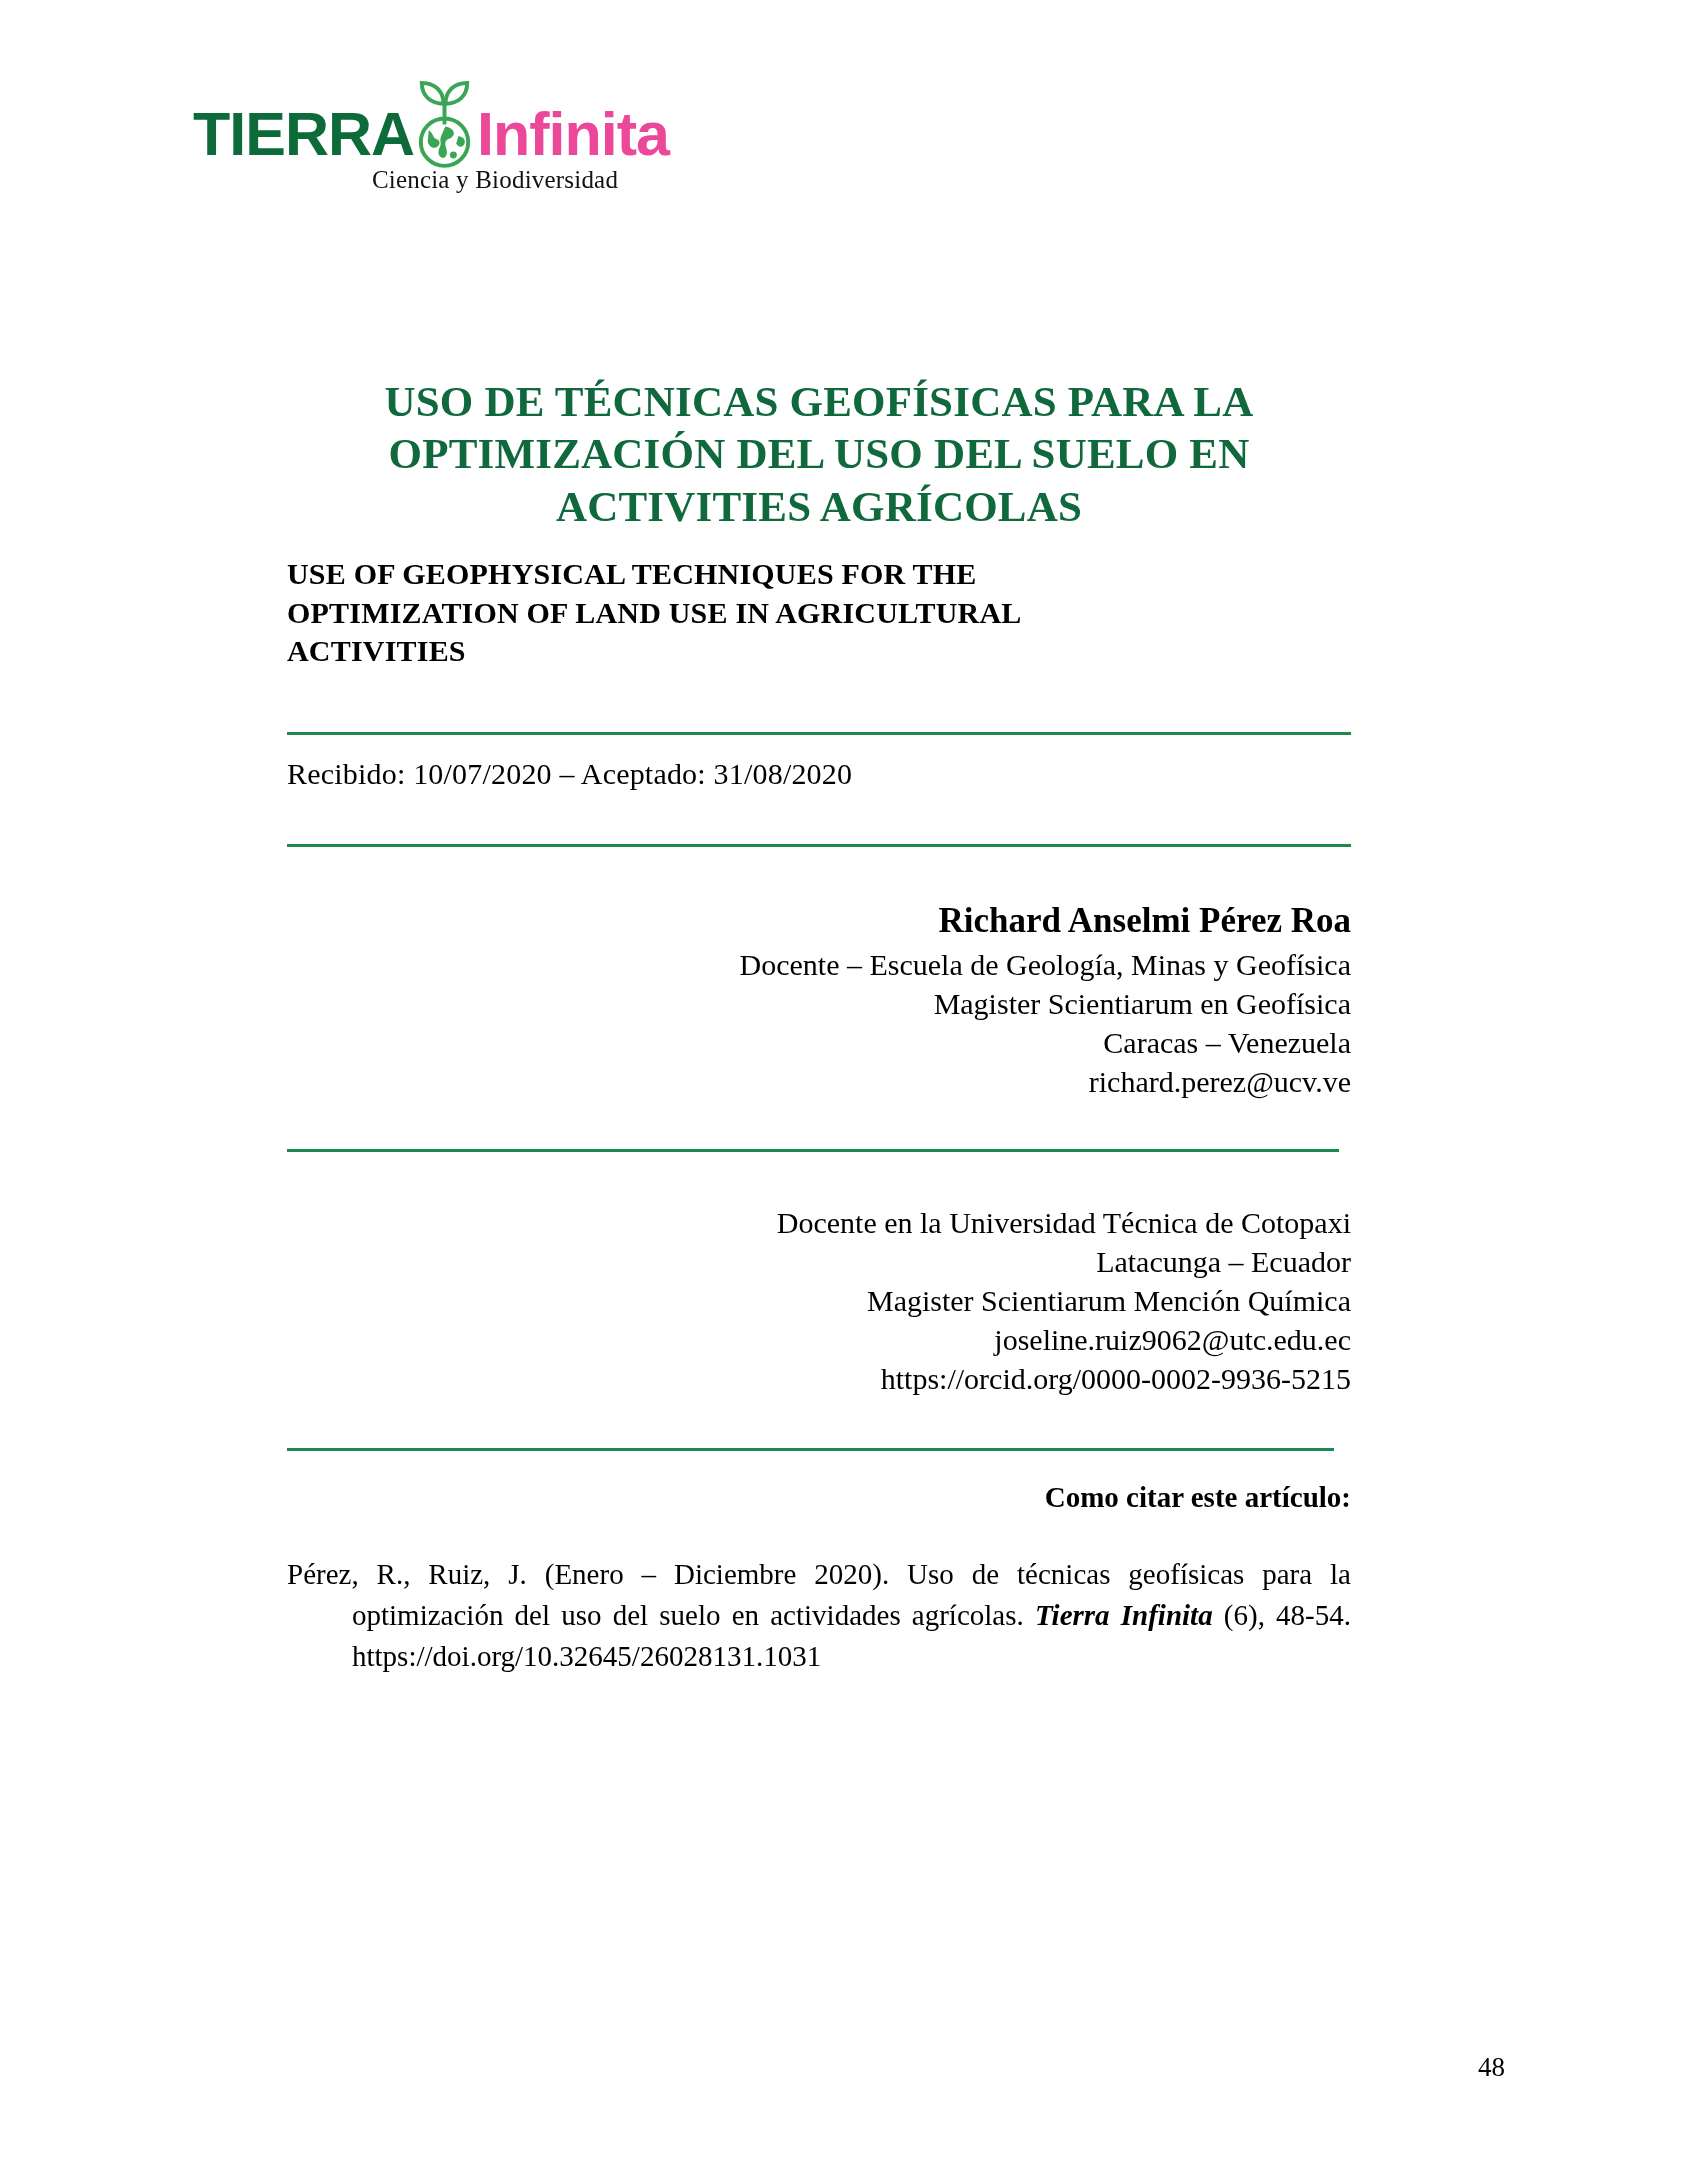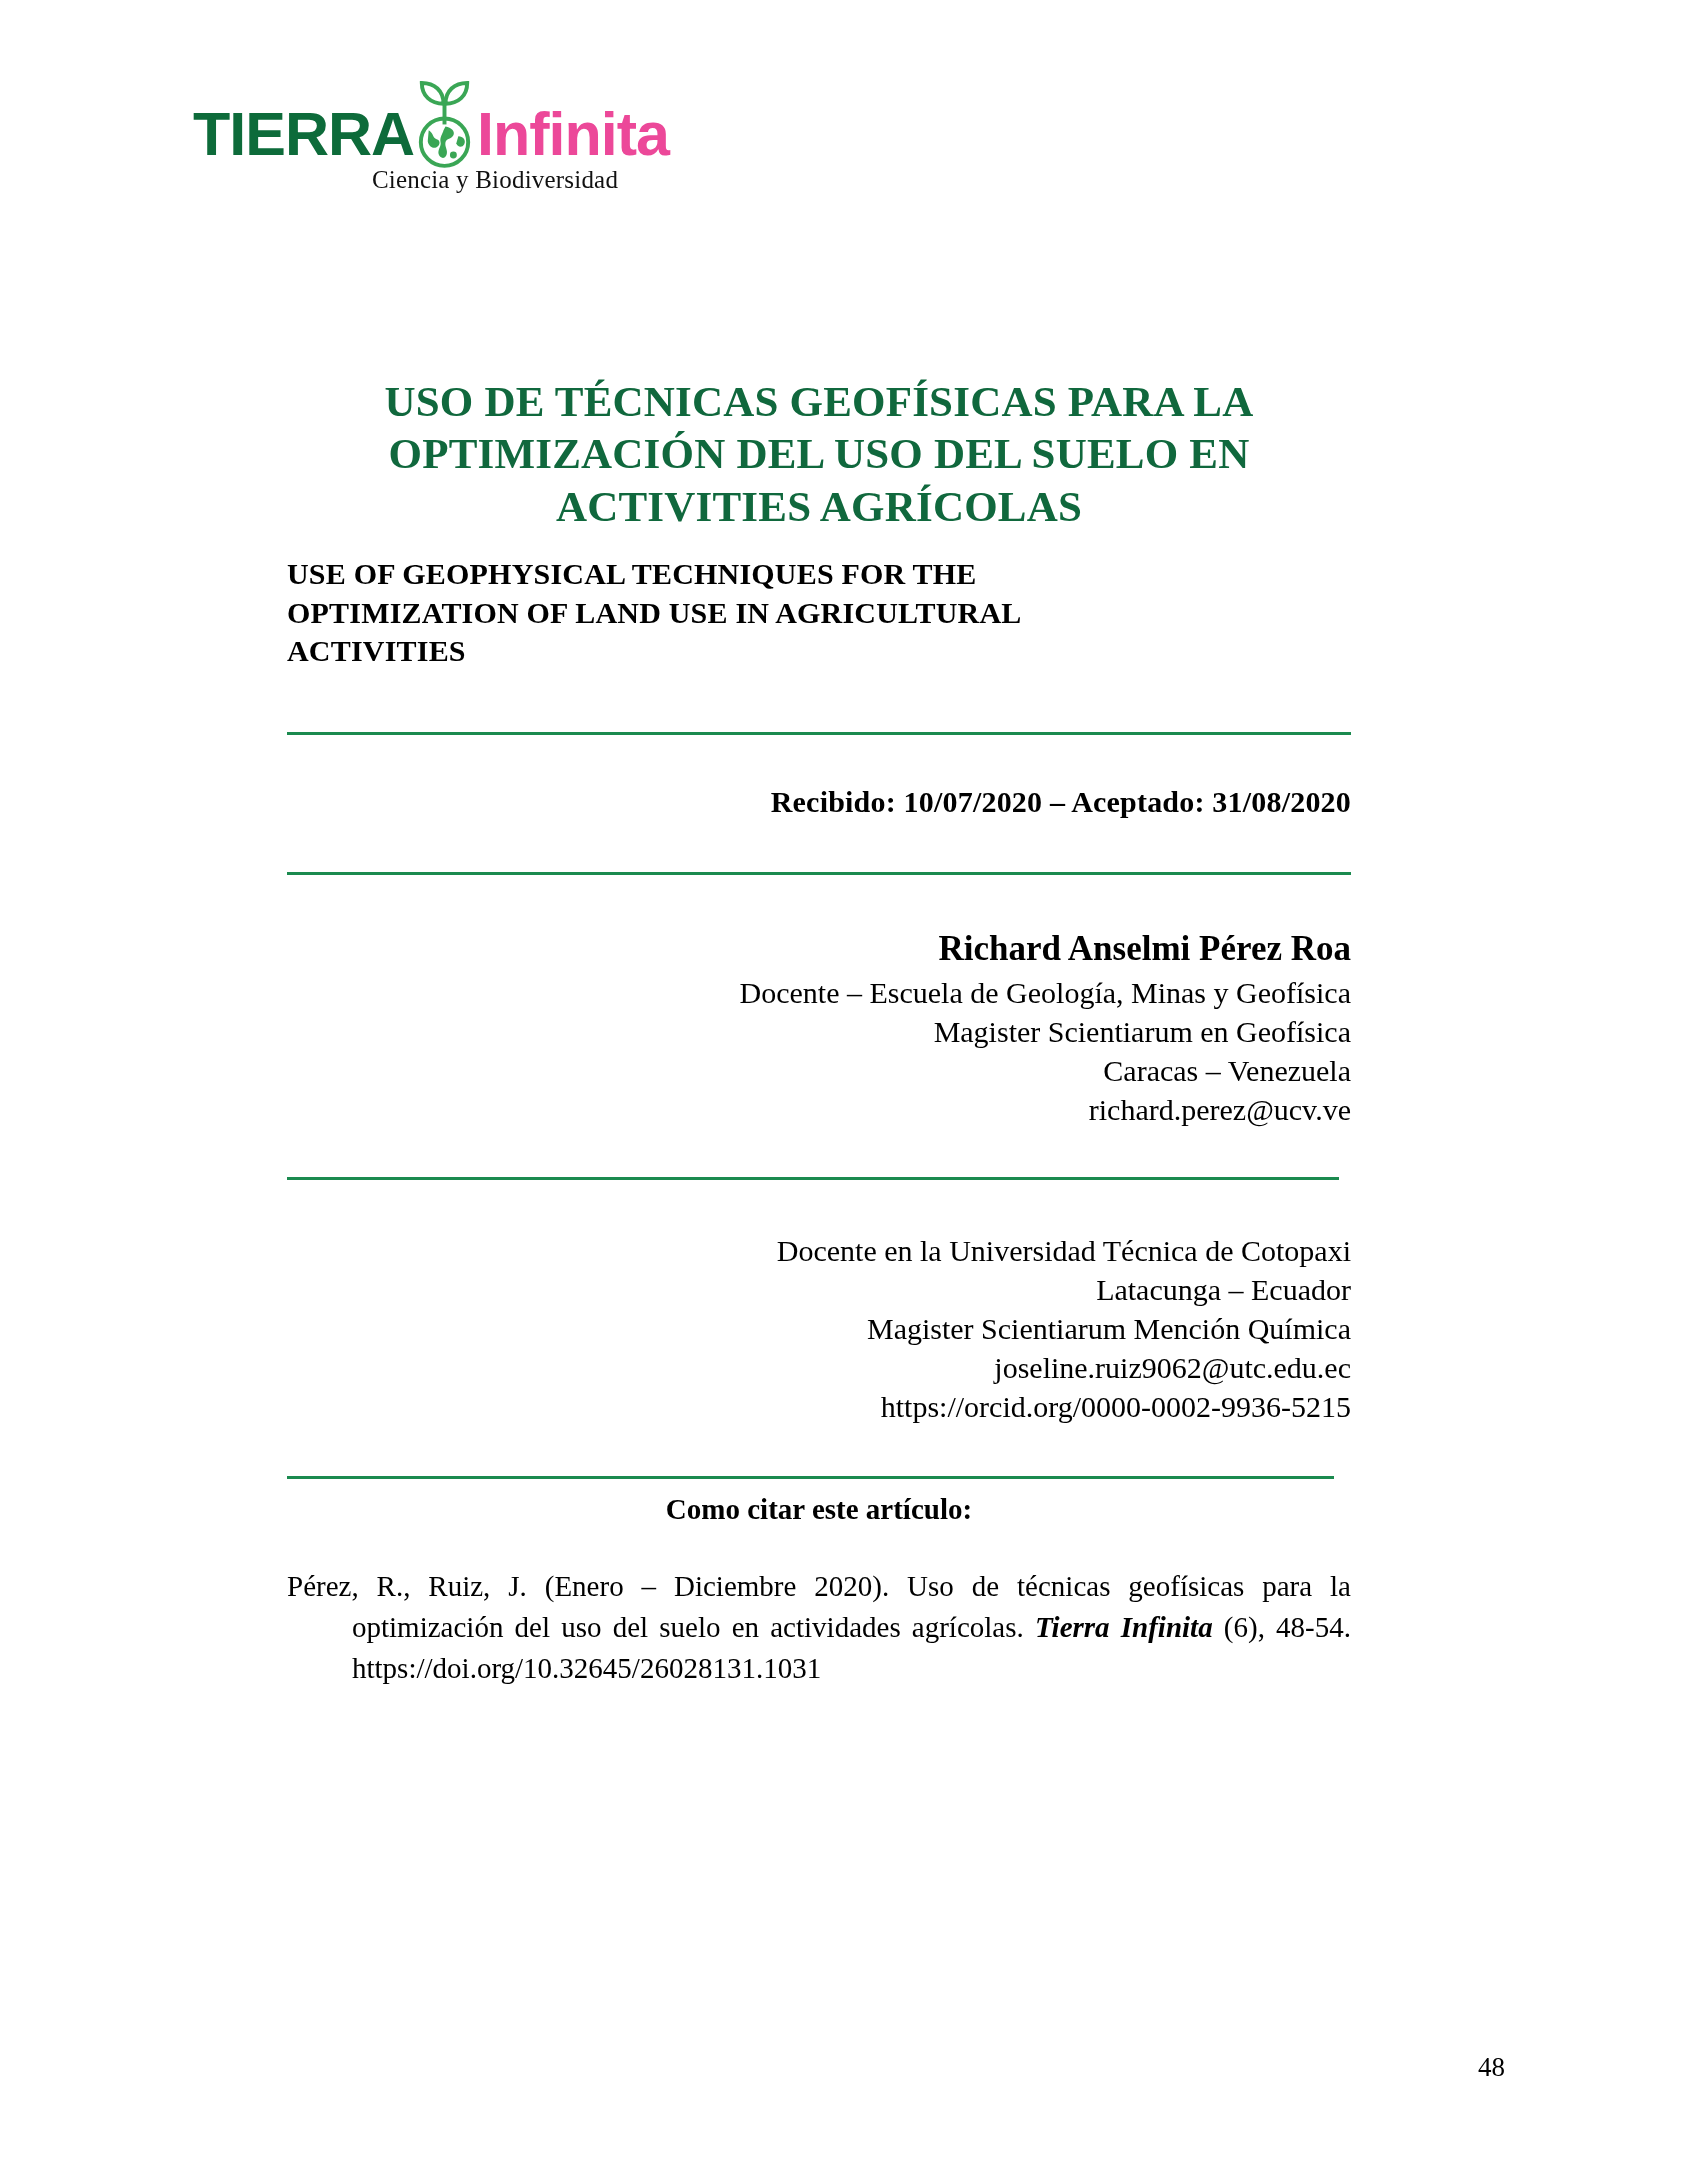--- a/index.html
+++ b/index.html
@@ -104,24 +104,24 @@
     margin: 0;
     width: 100%;
     height: 0;
   }
   .rule-1 { margin-top: 61px; }
   .rule-2 { margin-top: 53px; width: 1064px; }
   .rule-3 { margin-top: 48px; width: 1052px; }
   .rule-4 { margin-top: 50px; width: 1047px; }
 
   .dates {
-    text-align: right;
-    font-weight: 700;
+    text-align: left;
+    font-weight: 400;
     font-size: 30px;
-    margin-top: 50px;
+    margin-top: 22px;
     letter-spacing: 0.2px;
   }
 
   .author-block {
     text-align: right;
     margin-top: 51px;
   }
   .author-name {
     font-weight: 700;
     font-size: 35px;
@@ -129,22 +129,22 @@
     margin-bottom: 2px;
   }
   .author-line {
     font-size: 30px;
     line-height: 1.3;
   }
 
   .cite-heading {
     font-weight: 700;
     font-size: 29px;
-    margin-top: 14px;
-    text-align: center;
+    margin-top: 30px;
+    text-align: right;
   }
   .cite-body {
     font-size: 29px;
     line-height: 1.42;
     margin-top: 40px;
     text-align: justify;
     text-justify: inter-word;
     padding-left: 0;
     text-indent: 0;
   }

